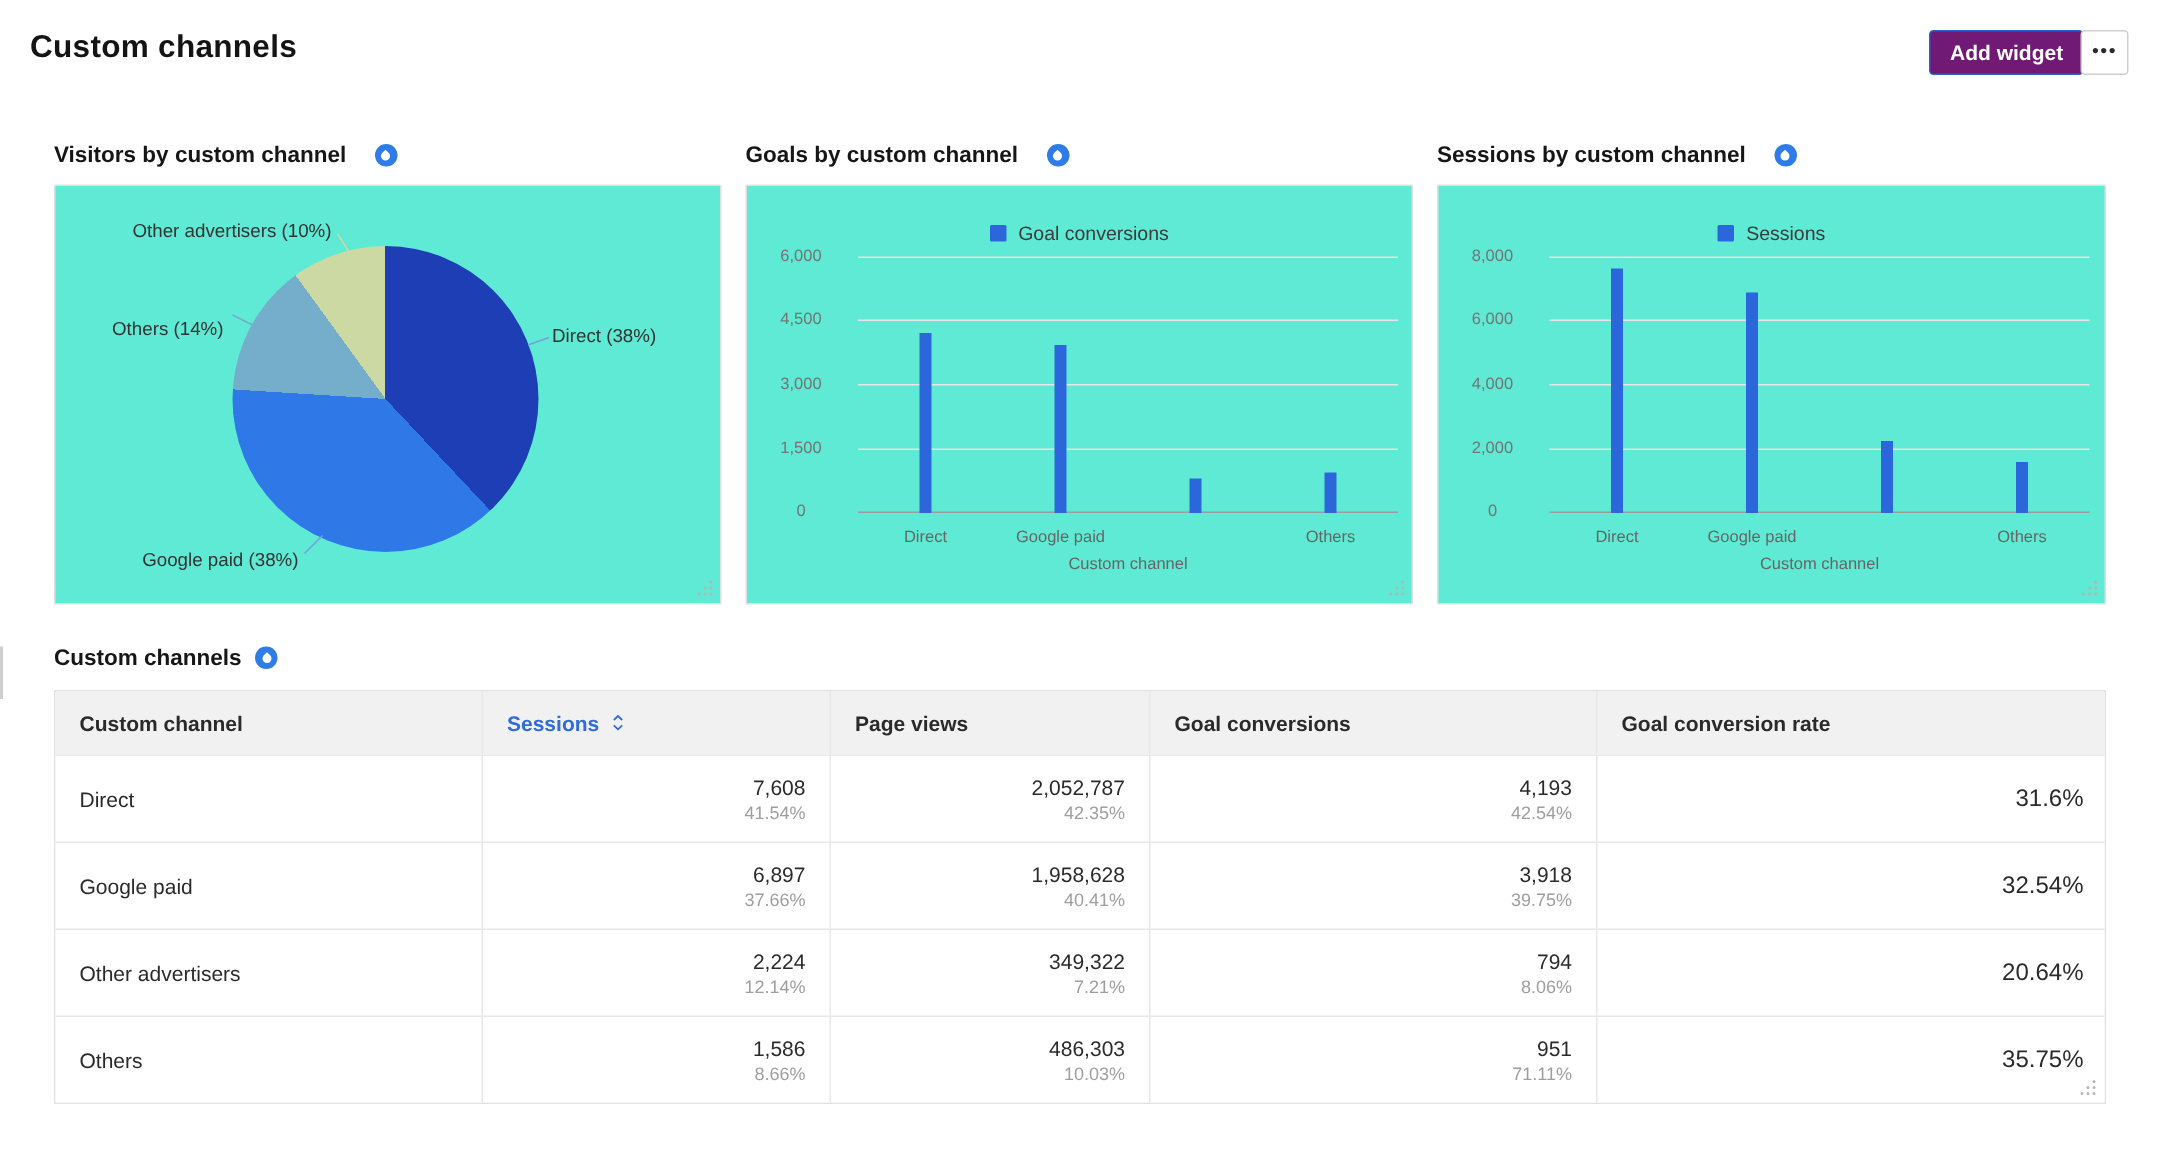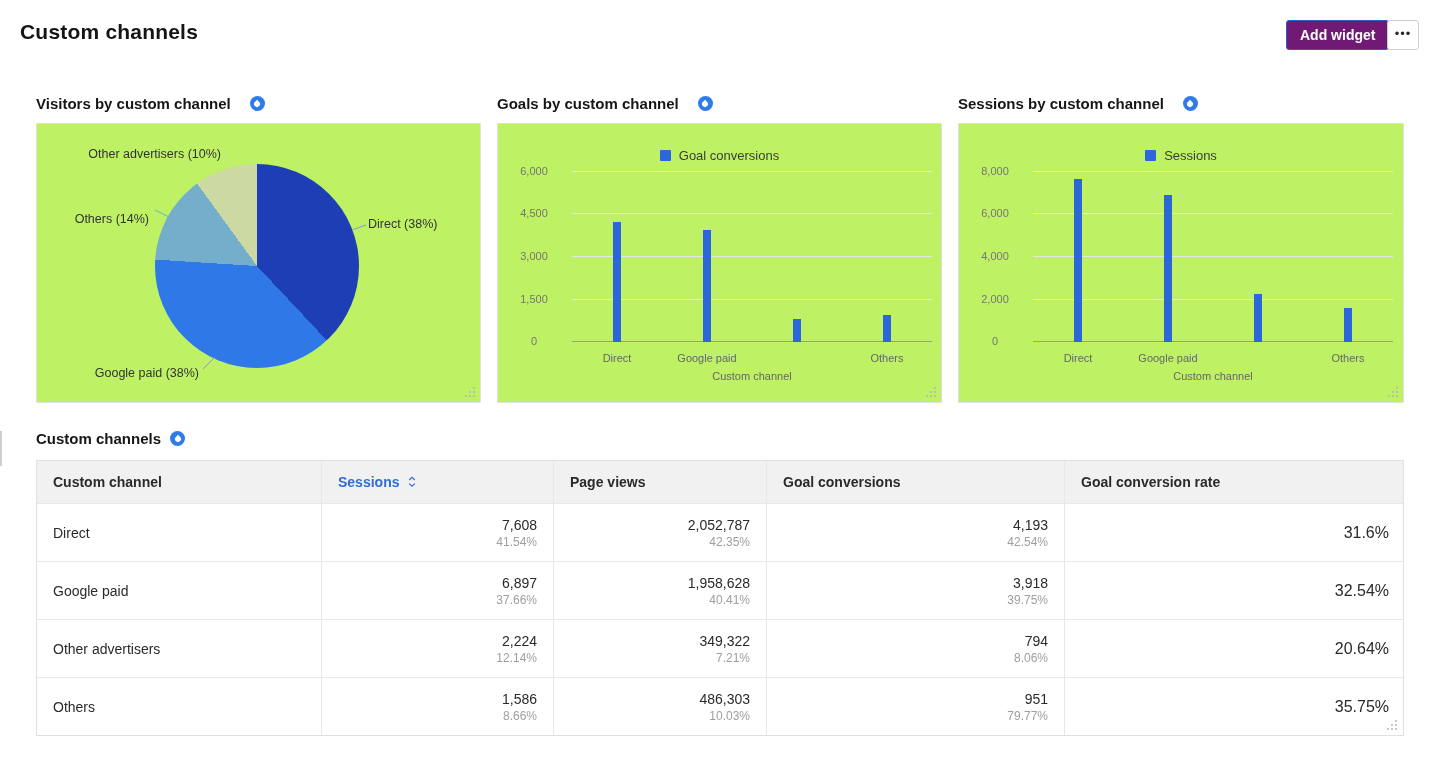--- a/index.html
+++ b/index.html
@@ -11,21 +11,21 @@
   .page-title { position:absolute; left:20px; top:20px; font-size:21px; font-weight:700; color:#141414; letter-spacing:.2px; }
   .btn-add { position:absolute; left:1286px; top:20px; height:30px; padding:0 13px; background:#701a75; border:1px solid #2a5fc8; border-radius:3px; color:#fff; font-size:14px; font-family:inherit; font-weight:700; cursor:pointer; }
   .btn-more { position:absolute; left:1387px; top:20px; width:32px; height:30px; background:#fff; border:1px solid #cfcfcf; border-radius:3px; color:#2b2b2b; font-size:13px; letter-spacing:1px; line-height:26px; text-align:center; cursor:pointer; }
 
   
   .wtitle { position:absolute; top:95px; font-size:15px; font-weight:700; color:#161616; display:flex; align-items:center; gap:19px; }
   .drop-badge { display:inline-block; width:15px; height:15px; border-radius:50%; background:#2f7be8; position:relative; cursor:pointer; }
   .drop-badge .drop-shape { position:absolute; left:4.5px; top:4.5px; width:6px; height:6px; background:#fff; border-radius:0 50% 50% 50%; transform:rotate(45deg); }
 
   
-  .card { position:absolute; top:123px; height:280px; background:#bef264; border:1px solid #dfdfdf; border-radius:1px; }
+  .card { position:absolute; top:123px; height:280px; background:#5eead4; border:1px solid #dfdfdf; border-radius:1px; }
   .card1 { left:36px;  width:445px; }
   .card2 { left:497px; width:445px; }
   .card3 { left:958px; width:446px; }
   .rhandle { position:absolute; right:4px; bottom:4px; }
 
   
   .pie { position:absolute; left:118px; top:40px; width:204px; height:204px; border-radius:50%; }
   .pie-label { position:absolute; font-size:12.5px; color:#333; white-space:nowrap; }
   .pie-lines { position:absolute; left:0; top:0; pointer-events:none; }
 
@@ -304,21 +304,21 @@
       <div class="cell cell-num">
         <span class="main">1,586</span>
           <span class="sub">8.66%</span>
       </div>
       <div class="cell cell-num">
         <span class="main">486,303</span>
           <span class="sub">10.03%</span>
       </div>
       <div class="cell cell-num">
         <span class="main">951</span>
-          <span class="sub">79.77%</span>
+          <span class="sub">71.11%</span>
       </div>
       <div class="cell cell-rate">35.75%</div>
     </div>
 
     <svg class="table-wrap-handle" width="12" height="12">
       <g fill="#b5b5b5">
           <circle cx="10" cy="2" r="1"></circle>
           <circle cx="6" cy="6" r="1"></circle>
           <circle cx="10" cy="6" r="1"></circle>
           <circle cx="2" cy="10" r="1"></circle>

